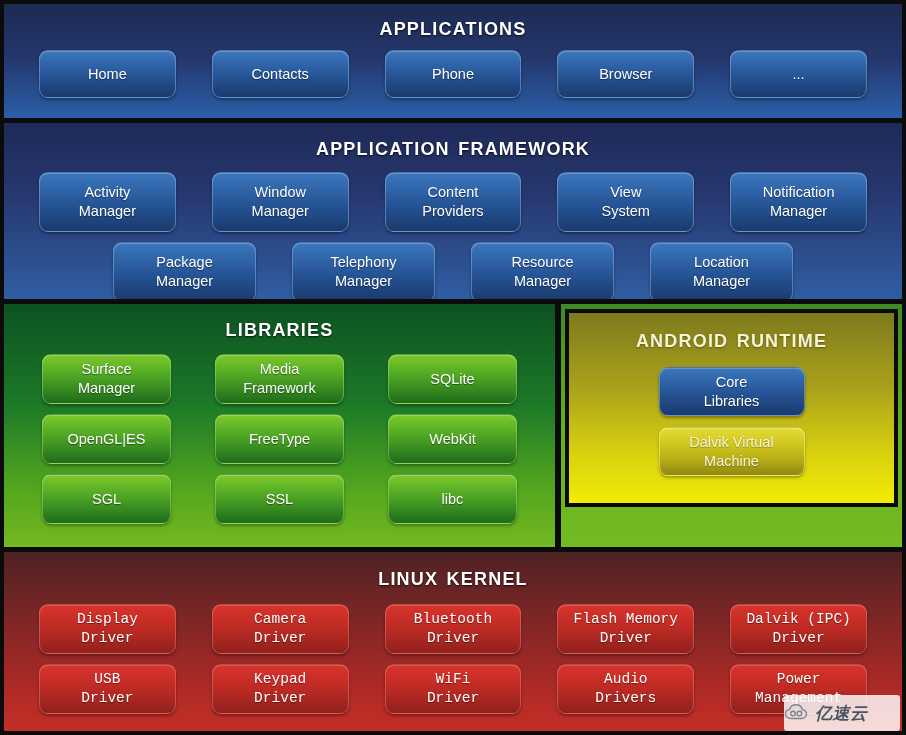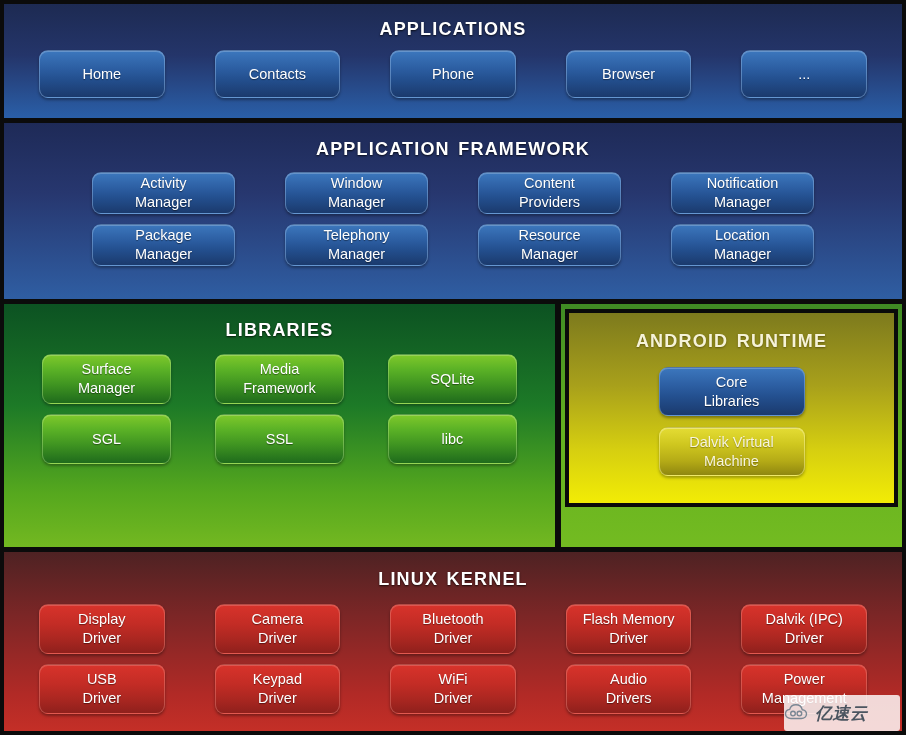--- a/index.html
+++ b/index.html
@@ -127,56 +127,57 @@
     padding: 4px 5px;
     text-shadow: 0 1px 1px rgba(0,0,0,0.45);
     user-select: none;
   }
   .box .lbl { display: block; }
 
   
   .grid5 { padding: 0 35px; }
   .grid5 .box {
     width: 143px;
-    margin: 0 25px;
+    margin: 0 18px;
   }
   .grid5 .box:first-child { margin-left: 0; }
   .grid5 .box:last-child  { margin-right: 0; }
 
   .box-blue {
     background: linear-gradient(to bottom, #3c77bd 0%, #2c5ea2 38%, #234f8e 62%, #1b3a6d 100%);
     border: 1px solid rgba(150,190,235,0.45);
     box-shadow: inset 0 1px 0 rgba(255,255,255,0.22), 0 2px 3px rgba(0,0,0,0.35);
   }
 
   .box-red {
     background: linear-gradient(to bottom, #d8332b 0%, #c32c25 40%, #ab2721 70%, #8f201c 100%);
     border: 1px solid rgba(245,160,150,0.35);
     box-shadow: inset 0 1px 0 rgba(255,255,255,0.18), 0 2px 3px rgba(0,0,0,0.35);
+    font-family: Liberation Mono, monospace;
   }
 
   .box-green {
     background: linear-gradient(to bottom, #7ec82b 0%, #5bb226 30%, #3f9421 62%, #1f6b1c 100%);
     border: 1px solid rgba(190,235,150,0.38);
     box-shadow: inset 0 1px 0 rgba(255,255,255,0.22), 0 2px 3px rgba(0,0,0,0.32);
   }
 
   .box-yellow {
     background: linear-gradient(to bottom, #e4dc34 0%, #cfc71f 35%, #b5ab16 70%, #8f8710 100%);
     border: 1px solid rgba(250,245,160,0.5);
     box-shadow: inset 0 1px 0 rgba(255,255,255,0.3), 0 2px 3px rgba(0,0,0,0.3);
     color: #f7f5dd;
     text-shadow: 0 1px 1px rgba(70,60,0,0.45);
   }
 
   
   #applications-row .box { height: 48px; }
 
   
-  #framework .box { height: 42px; }
+  #framework .box { height: 60px; }
 
   
   #kernel .box { height: 50px; }
 
   
   .grid3 { padding: 0 38px; gap: 26px; }
   .grid3 .box {
     width: 142px;
     height: 50px;
     margin: 0 9px;
@@ -255,20 +256,26 @@
         </span>
       </div>
       <div class="box box-blue">
         <span>
           <span class="lbl">Content</span>
           <span class="lbl">Providers</span>
         </span>
       </div>
       <div class="box box-blue">
         <span>
+          <span class="lbl">View</span>
+          <span class="lbl">System</span>
+        </span>
+      </div>
+      <div class="box box-blue">
+        <span>
           <span class="lbl">Notification</span>
           <span class="lbl">Manager</span>
         </span>
       </div>
     </div>
 
     <div class="row grid5">
       <div class="box box-blue">
         <span>
           <span class="lbl">Package</span>
@@ -312,20 +319,31 @@
           <span>
             <span class="lbl">Media</span>
             <span class="lbl">Framework</span>
           </span>
         </div>
         <div class="box box-green">
           <span class="lbl">SQLite</span>
         </div>
       </div>
 
+      <div class="row grid3">
+        <div class="box box-green">
+          <span class="lbl">OpenGL|ES</span>
+        </div>
+        <div class="box box-green">
+          <span class="lbl">FreeType</span>
+        </div>
+        <div class="box box-green">
+          <span class="lbl">WebKit</span>
+        </div>
+      </div>
 
       <div class="row grid3">
         <div class="box box-green">
           <span class="lbl">SGL</span>
         </div>
         <div class="box box-green">
           <span class="lbl">SSL</span>
         </div>
         <div class="box box-green">
           <span class="lbl">libc</span>

